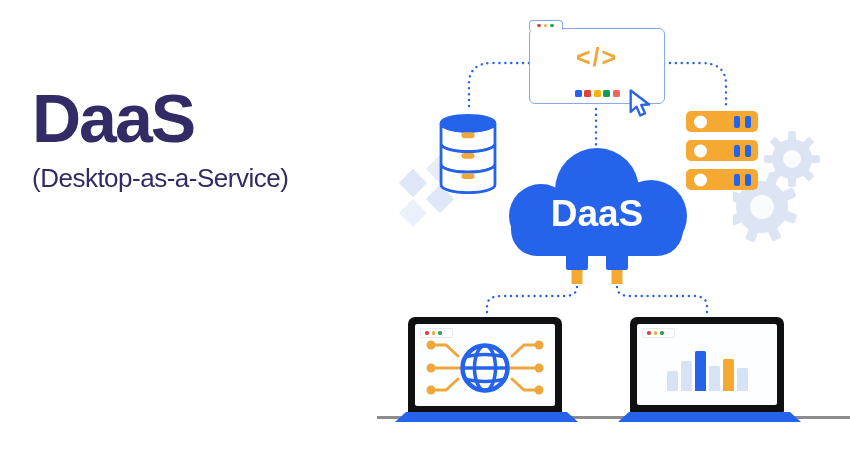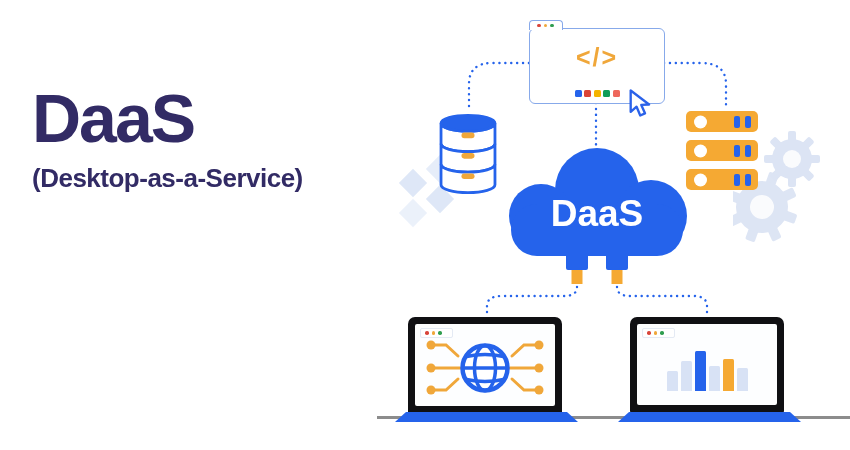--- a/index.html
+++ b/index.html
@@ -4,21 +4,21 @@
 <style>
   html,body{margin:0;padding:0;background:#fff;}
   .scene{
     position:relative;width:850px;height:450px;overflow:hidden;
     font-family:"Liberation Sans",sans-serif;
     background:radial-gradient(130% 140% at 48% 42%, #ffffff 60%, #f1f1f3 100%);
   }
   
   .title-block{position:absolute;left:32px;top:76px;color:#322B65;}
   .title-block h1{margin:0;font-size:68px;line-height:1.25;font-weight:700;letter-spacing:-2px;}
-  .title-block .subtitle{margin-top:2px;font-size:26px;font-weight:700;letter-spacing:-0.5px;}
+  .title-block .subtitle{margin-top:2px;font-size:26px;font-weight:400;letter-spacing:-0.5px;}
   
   .connections{position:absolute;left:0;top:0;pointer-events:none;}
   .connections path{fill:none;stroke:#2563EB;stroke-width:2.4;stroke-linecap:round;stroke-dasharray:0.1 5.8;}
   
   .browser-window{position:absolute;left:529px;top:28px;width:134px;height:74px;background:#fff;
     border:1.5px solid #87A9EA;border-radius:6px;}
   .bw-tab{position:absolute;left:-1.5px;top:-9px;width:32px;height:9px;background:#fff;
     border:1.5px solid #87A9EA;border-bottom:none;border-radius:4px 4px 0 0;
     display:flex;align-items:center;justify-content:center;gap:3px;}
   .bw-tab .dot{width:3.5px;height:3.5px;border-radius:50%;}

